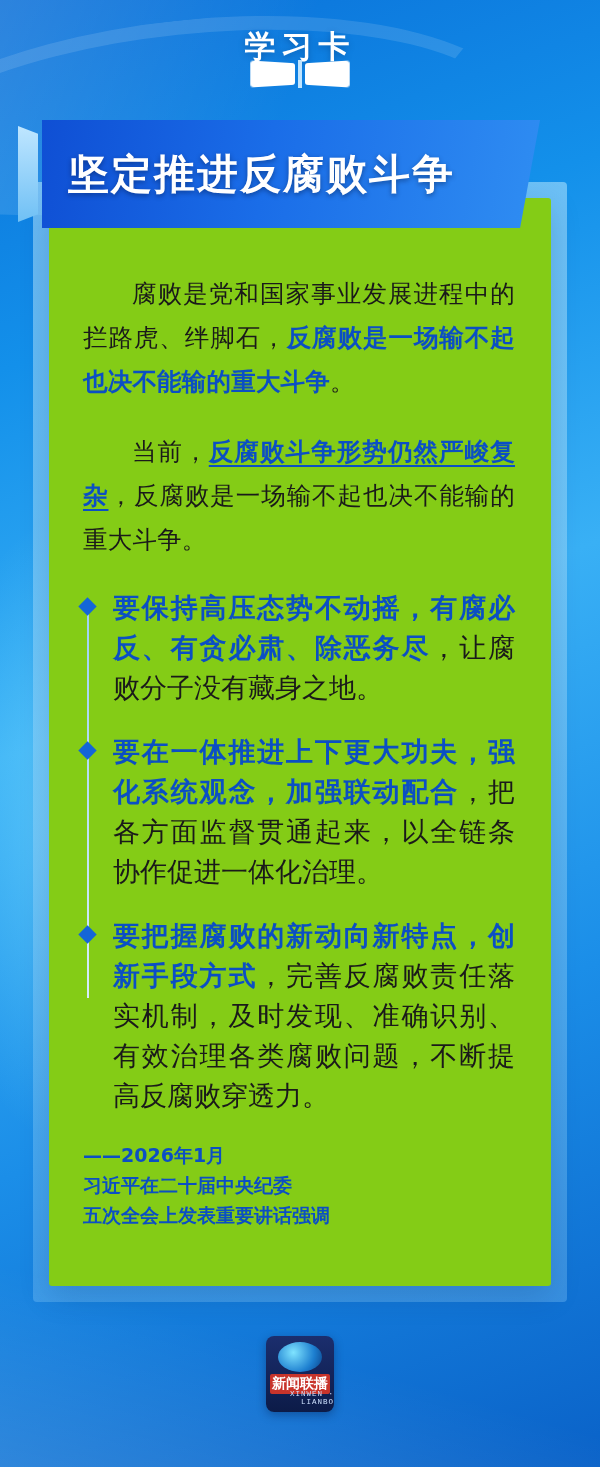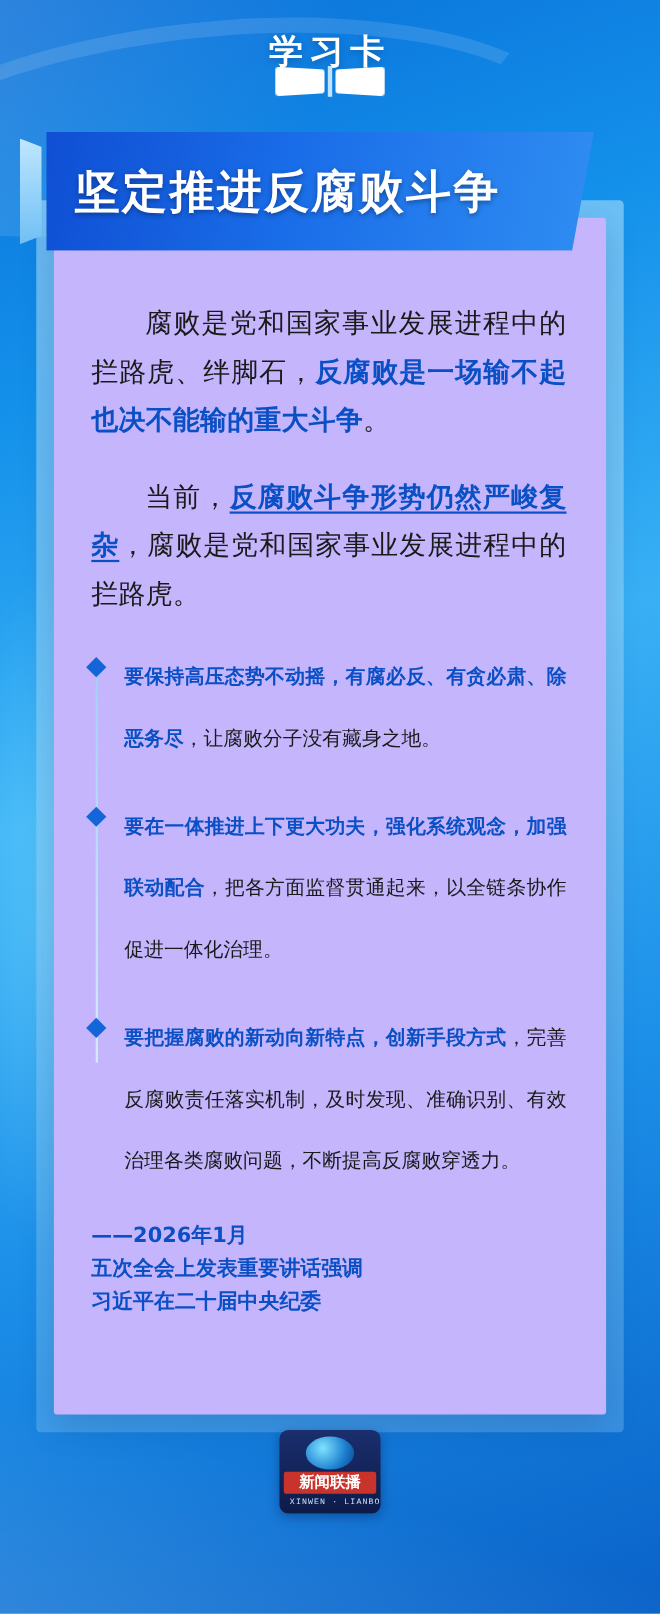--- a/index.html
+++ b/index.html
@@ -133,21 +133,21 @@
     left: 33px; top: 182px;
     width: 534px; height: 1120px;
     background: linear-gradient(180deg, rgba(180,230,255,.55), rgba(130,200,250,.35));
     border-radius: 4px;
     z-index: 2;
   }
   .card {
     position: absolute;
     left: 49px; top: 198px;
     width: 502px; height: 1088px;
-    background: #c4b5fd;
+    background: #84cc16;
     border-radius: 3px;
     z-index: 3;
     padding: 74px 36px 30px 34px;
     box-shadow: 0 10px 30px rgba(0,40,90,.18);
   }
 
   .para {
     color: #1a1a1a;
     font-size: 24.5px;
     line-height: 44px;
@@ -175,42 +175,42 @@
   }
   .bullet-item .dot {
     position: absolute;
     left: -2px; top: 12px;
     width: 13px; height: 13px;
     background: #1466d8;
     transform: rotate(45deg);
   }
   .bullet-item p {
     color: #1a1a1a;
-    font-size: 18px;
-    line-height: 56px;
+    font-size: 27px;
+    line-height: 40px;
     text-align: justify;
     font-family: "DejaVu Sans", "Liberation Sans", sans-serif;
   }
 
   .source {
     margin-top: 22px;
     text-align: left;
     color: #0b4fc4;
     font-size: 19px;
     line-height: 30px;
     font-weight: bold;
     font-family: "DejaVu Sans", "Liberation Sans", sans-serif;
   }
 
   
   .badge {
     position: absolute;
     left: 50%; transform: translateX(-50%);
-    top: 1300px;
-    width: 92px; height: 76px;
+    top: 1336px;
+    width: 68px; height: 76px;
     background: linear-gradient(180deg, #1b2e6e, #0c1b48);
     border-radius: 8px;
     z-index: 6;
     box-shadow: 0 3px 10px rgba(0,20,60,.35);
     overflow: hidden;
   }
   .badge .globe {
     position: absolute;
     left: 50%; transform: translateX(-50%);
     top: 6px;
@@ -268,21 +268,21 @@
 </div>
 
 <div class="card-outer"></div>
 <div class="card">
 
   <p class="para indent">
     <span>腐败是党和国家事业发展进程中的拦路虎、绊脚石，</span><span class="b-blue">反腐败是一场输不起也决不能输的重大斗争</span><span>。</span>
   </p>
 
   <p class="para indent">
-    <span>当前，</span><span class="b-blue-u">反腐败斗争形势仍然严峻复杂</span><span>，腐败是党和国家事业发展进程中的拦路虎。</span>
+    <span>当前，</span><span class="b-blue-u">反腐败斗争形势仍然严峻复杂</span><span>，反腐败是一场输不起也决不能输的重大斗争。</span>
   </p>
 
   <div class="bullets">
 
     <div class="bullet-item">
       <span class="dot"></span>
       <p>
         <span class="b-blue">要保持高压态势不动摇，有腐必反、有贪必肃、除恶务尽</span><span>，让腐败分子没有藏身之地。</span>
       </p>
     </div>
@@ -298,22 +298,22 @@
       <span class="dot"></span>
       <p>
         <span class="b-blue">要把握腐败的新动向新特点，创新手段方式</span><span>，完善反腐败责任落实机制，及时发现、准确识别、有效治理各类腐败问题，不断提高反腐败穿透力。</span>
       </p>
     </div>
 
   </div>
 
   <div class="source">
     <div>——2026年1月</div>
+    <div>习近平在二十届中央纪委</div>
     <div>五次全会上发表重要讲话强调</div>
-    <div>习近平在二十届中央纪委</div>
   </div>
 
 </div>
 
 <div class="badge">
   <div class="globe"></div>
   <div class="cn">新闻联播</div>
   <div class="en">XINWEN · LIANBO</div>
 </div>
 

